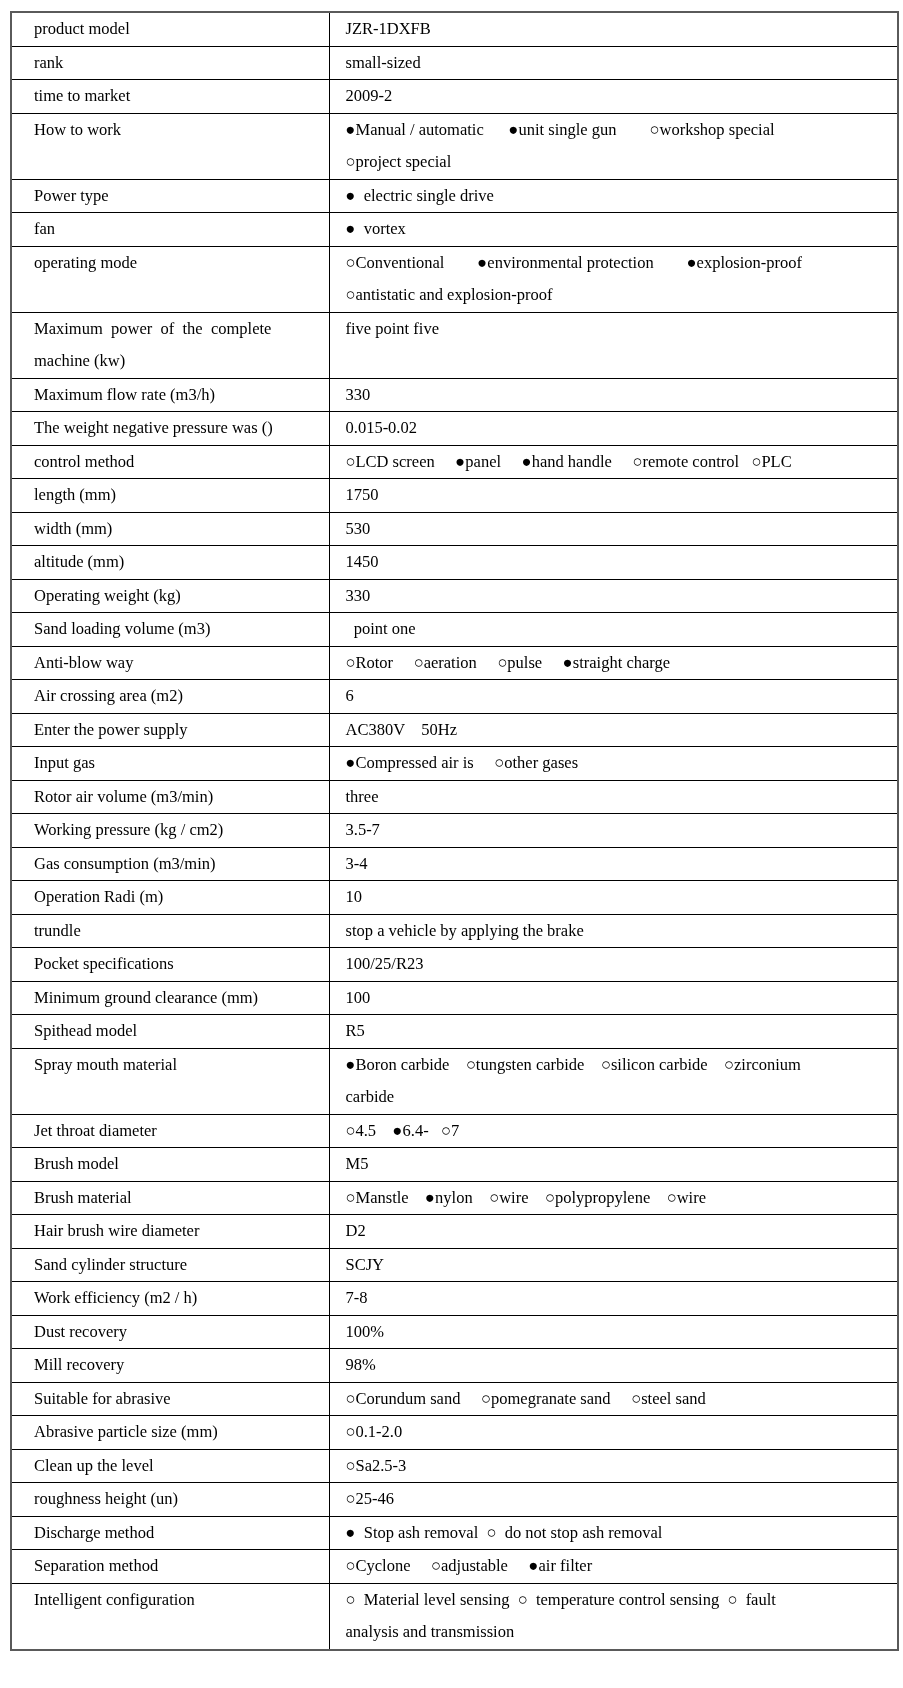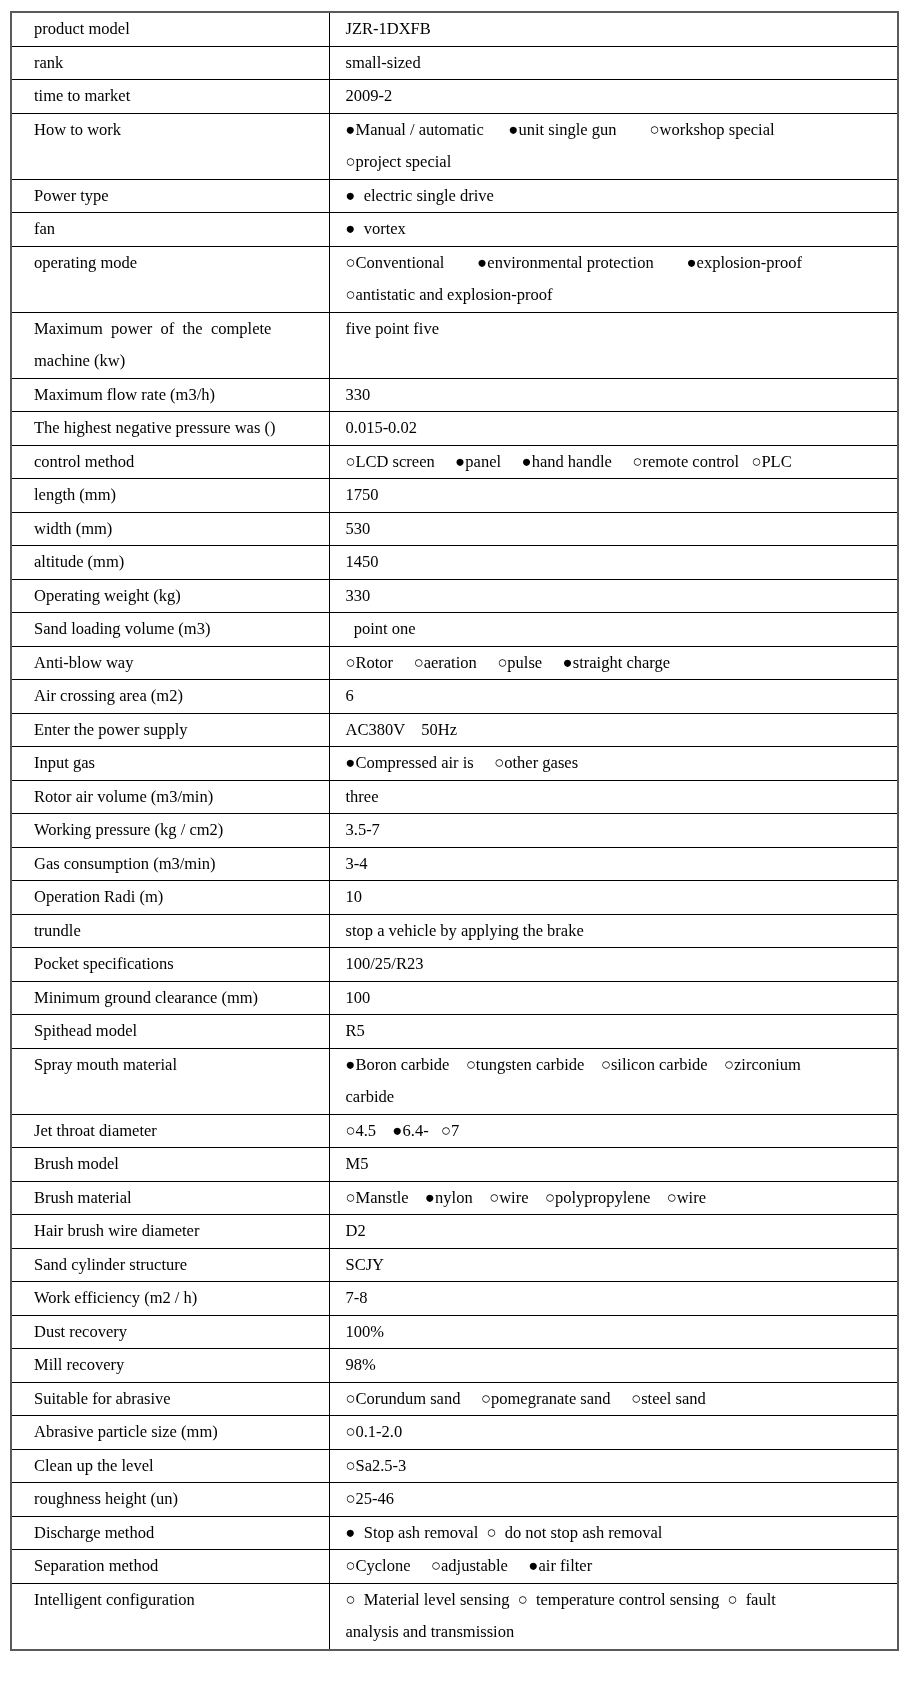--- a/index.html
+++ b/index.html
@@ -90,21 +90,21 @@
         <tr>
           <td class="label-cell">Maximum  power  of  the  complete
 machine (kw)</td>
           <td class="value-cell">five point five</td>
         </tr>
         <tr>
           <td class="label-cell">Maximum flow rate (m3/h)</td>
           <td class="value-cell">330</td>
         </tr>
         <tr>
-          <td class="label-cell">The highest negative pressure was ()</td>
+          <td class="label-cell">The weight negative pressure was ()</td>
           <td class="value-cell">0.015-0.02</td>
         </tr>
         <tr>
           <td class="label-cell">control method</td>
           <td class="value-cell">○LCD screen     ●panel     ●hand handle     ○remote control   ○PLC</td>
         </tr>
         <tr>
           <td class="label-cell">length (mm)</td>
           <td class="value-cell">1750</td>
         </tr>

